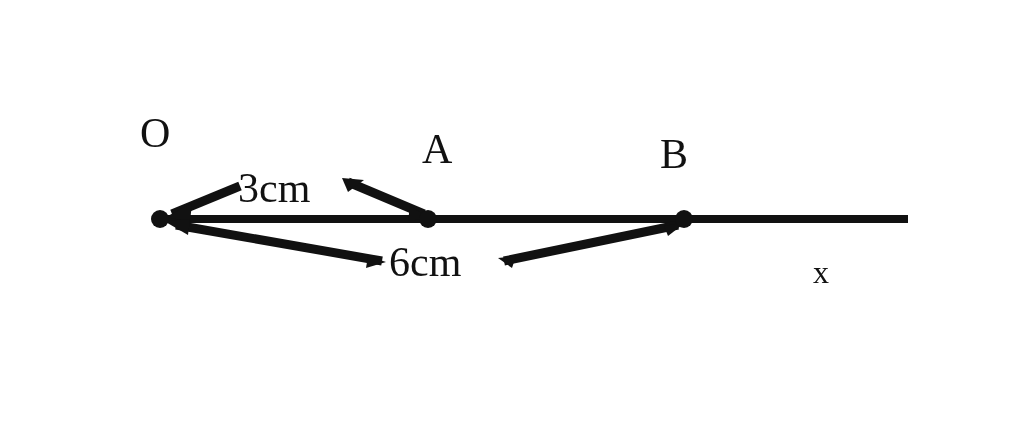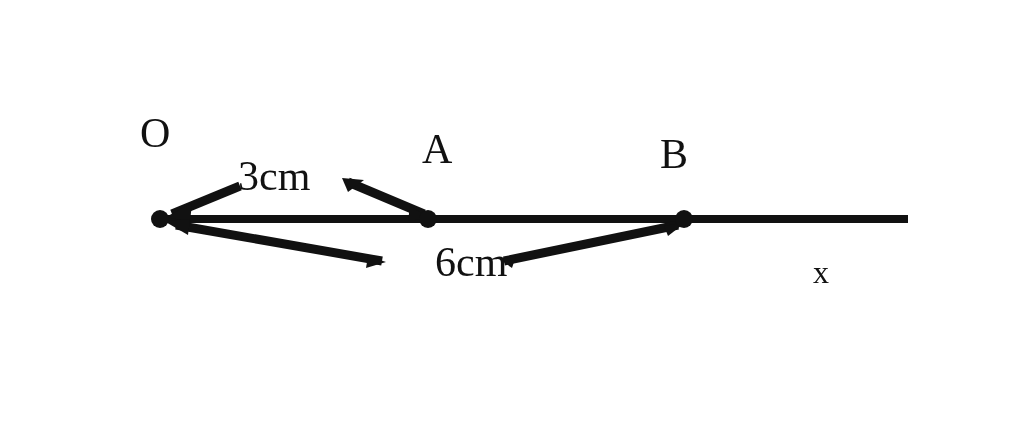--- a/index.html
+++ b/index.html
@@ -41,22 +41,22 @@
   }
   .measure-label {
     font-size: 42px;
   }
   .axis-label {
     font-size: 32px;
   }
   #label-O { left: 140px; top: 112px; }
   #label-A { left: 422px; top: 128px; }
   #label-B { left: 660px; top: 133px; }
-  #label-3cm { left: 238px; top: 155px; text-align: right; }
-  #label-6cm { left: 389px; top: 241px; margin-left: 46px; }
+  #label-3cm { left: 238px; top: 167px; text-align: right; }
+  #label-6cm { left: 389px; top: 241px; }
   #label-x  { left: 813px; top: 256px; }
 </style>
 </head>
 <body>
 
 <div id="figure-root">
 
   <svg id="figure-svg" viewBox="0 0 1024 428" aria-hidden="true">
 
     <line x1="160" y1="219" x2="908" y2="219" stroke="#111111" stroke-width="8" stroke-linecap="butt"></line>

